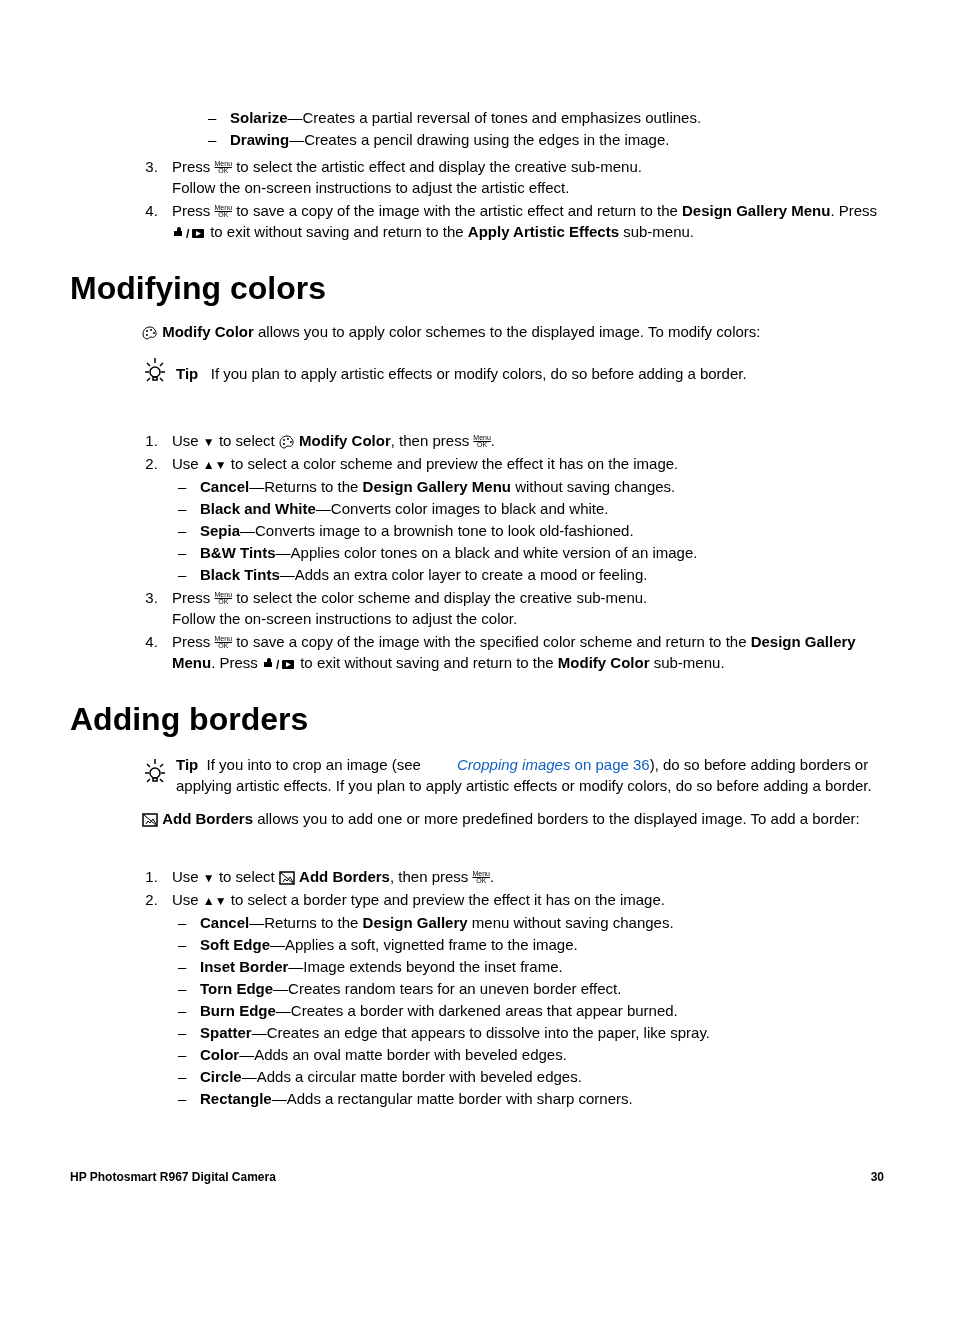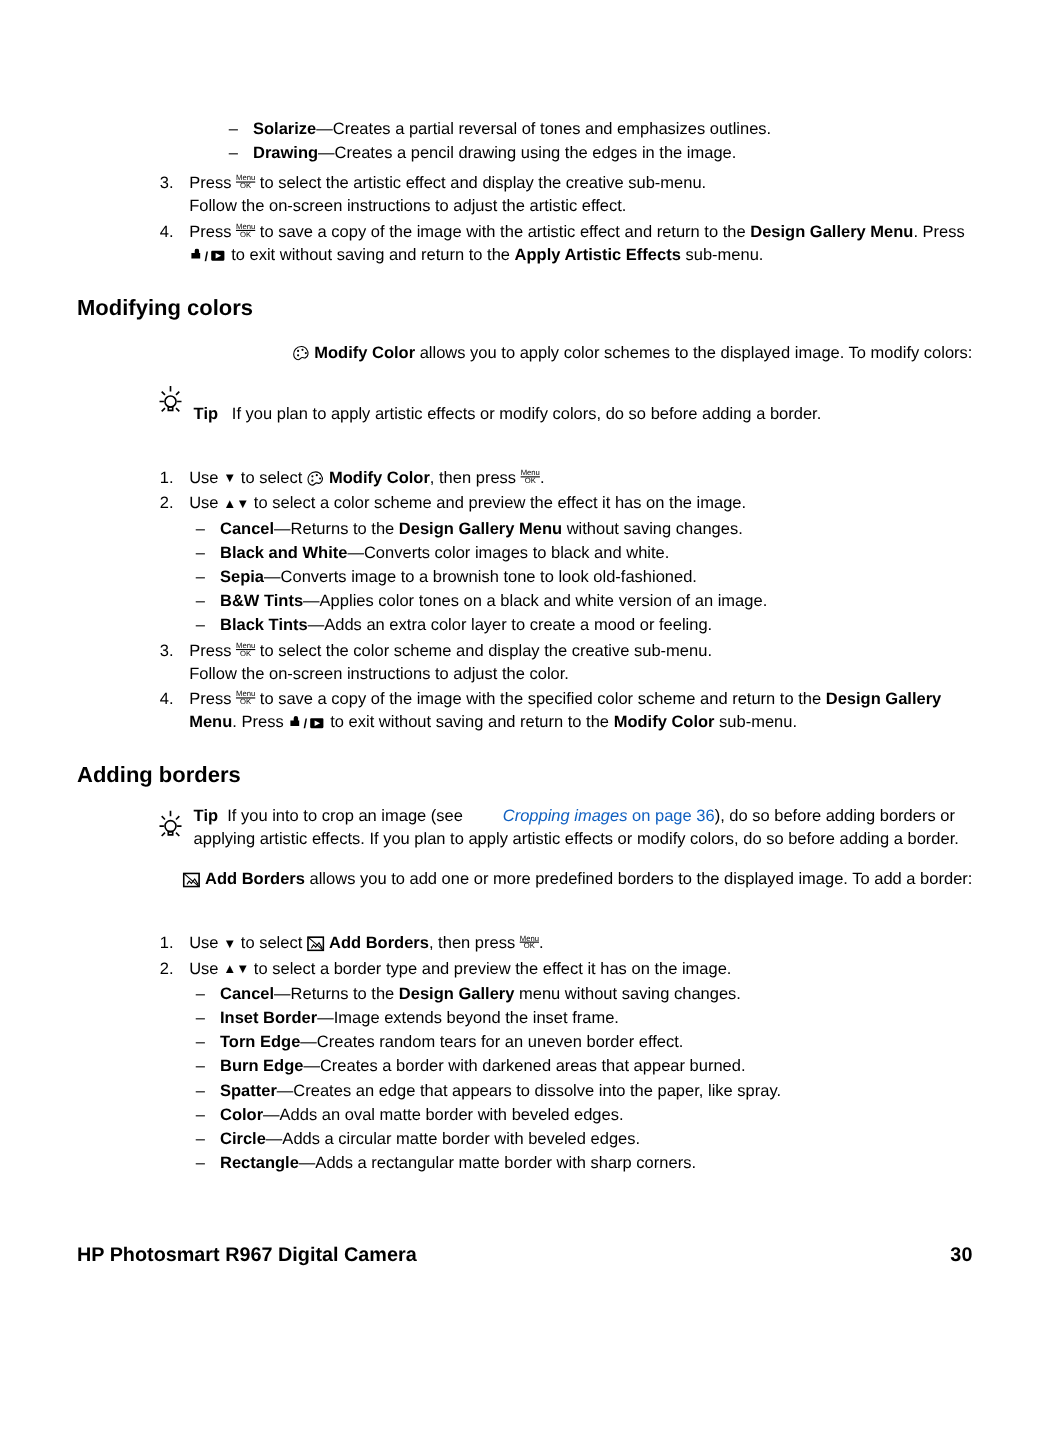--- a/index.html
+++ b/index.html
@@ -6,21 +6,21 @@
     font-family: Arial, Helvetica, sans-serif;
     font-size: 15px;
     line-height: 1.4;
     color: #000;
     margin: 0;
     padding: 70px 70px 40px 70px;
     width: 954px;
     box-sizing: border-box;
   }
   h2 {
-    font-size: 20px;
+    font-size: 32px;
     font-weight: bold;
     margin: 24px 0 10px 0;
   }
   .indent-body {
     margin-left: 72px;
   }
   .indent-list {
     margin-left: 72px;
     margin-top: 37px;
   }
@@ -56,48 +56,48 @@
   }
   .menu-ok .m {
     text-decoration: underline;
     display: block;
   }
   .menu-ok .o {
     display: block;
   }
   .tip-row {
     display: flex;
-    align-items: flex-end;
+    align-items: center;
     margin: 12px 0 12px 72px;
   }
   .tip-icon {
     flex: 0 0 auto;
     width: 28px;
     margin-right: 6px;
     margin-top: 2px;
   }
   .tip-text {
     flex: 1;
   }
   .link {
     color: #1060c0;
     margin-left: 32px;
   }
   .footer {
     display: flex;
     justify-content: space-between;
-    font-size: 18px;
+    font-size: 12px;
     font-weight: bold;
     margin-top: 60px;
   }
   .arrow-down, .arrow-up {
     font-size: 12px;
     vertical-align: middle;
   }
-  p { margin: 16px 0; text-align: right; }
+  p { margin: 6px 0; }
 </style>
 </head>
 <body>
 
 <div class="indent-list">
   <ul class="dash" style="margin-left:60px;">
     <li><b>Solarize</b><span>—Creates a partial reversal of tones and emphasizes outlines.</span></li>
     <li><b>Drawing</b><span>—Creates a pencil drawing using the edges in the image.</span></li>
   </ul>
   <ol start="3">
@@ -222,20 +222,21 @@
   <li>
     <span>Use </span><span class="arrow-down">▼</span><span> to select </span><span><svg width="16" height="14" viewBox="0 0 16 14" style="vertical-align:middle">
             <rect x="1" y="1" width="14" height="12" fill="none" stroke="#000" stroke-width="1.5"></rect>
             <path d="M1 1 L15 13 M4 11 l2-3 l2 2 l3-4 l3 5" stroke="#000" fill="none" stroke-width="1"></path>
           </svg></span> <b>Add Borders</b><span>, then press </span><span class="menu-ok"><span class="m">Menu</span><span class="o">OK</span></span><span>.</span>
   </li>
   <li>
     <span>Use </span><span><span class="arrow-up">▲</span><span class="arrow-down">▼</span></span><span> to select a border type and preview the effect it has on the image.</span>
     <ul class="dash">
       <li><b>Cancel</b><span>—Returns to the </span><b>Design Gallery</b><span> menu without saving changes.</span></li>
+      <li><b>Soft Edge</b><span>—Applies a soft, vignetted frame to the image.</span></li>
       <li><b>Inset Border</b><span>—Image extends beyond the inset frame.</span></li>
       <li><b>Torn Edge</b><span>—Creates random tears for an uneven border effect.</span></li>
       <li><b>Burn Edge</b><span>—Creates a border with darkened areas that appear burned.</span></li>
       <li><b>Spatter</b><span>—Creates an edge that appears to dissolve into the paper, like spray.</span></li>
       <li><b>Color</b><span>—Adds an oval matte border with beveled edges.</span></li>
       <li><b>Circle</b><span>—Adds a circular matte border with beveled edges.</span></li>
       <li><b>Rectangle</b><span>—Adds a rectangular matte border with sharp corners.</span></li>
     </ul>
   </li>
 </ol>

